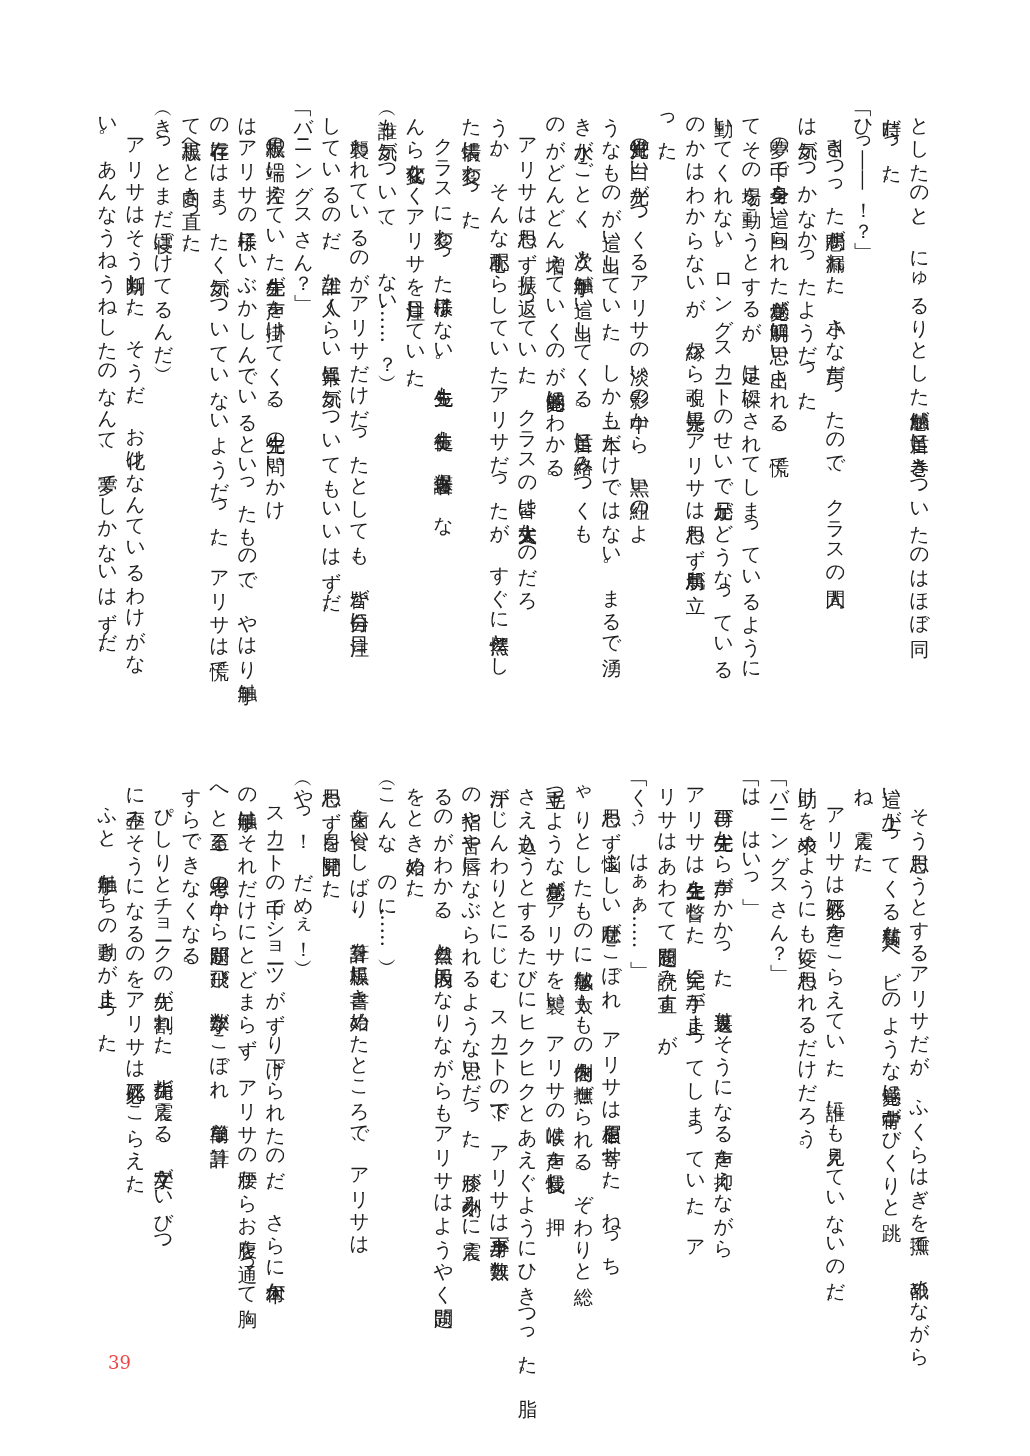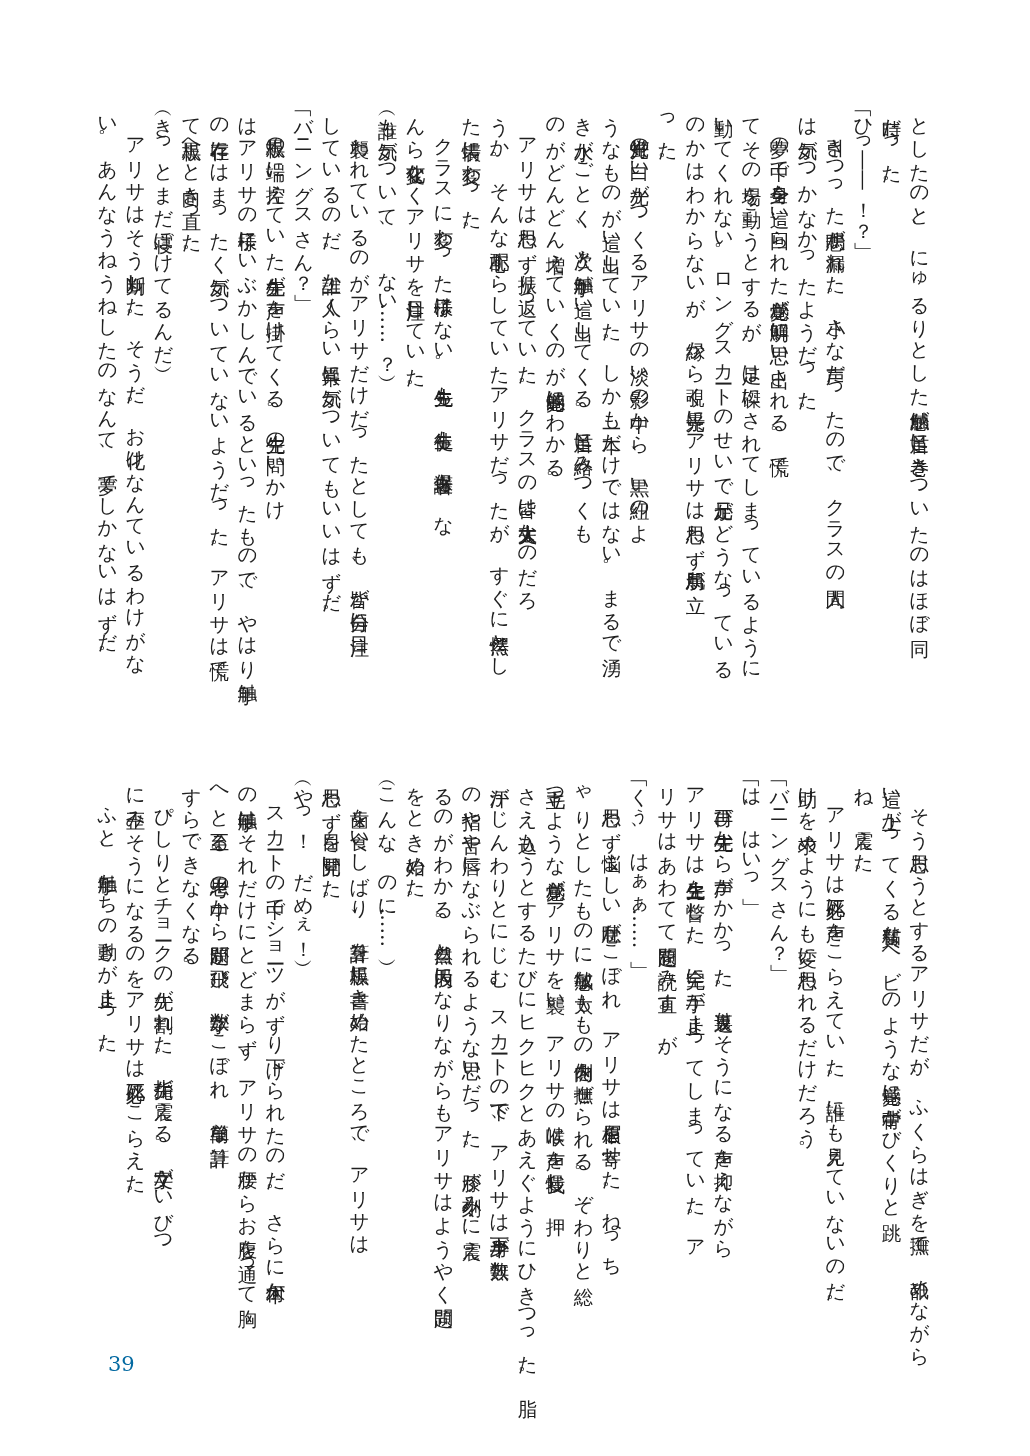--- a/index.html
+++ b/index.html
@@ -29,22 +29,22 @@
   .text-block.top    { top: 104px; }
   .text-block.bottom { top: 774px; }
   .line {
     height: 100%;
     white-space: pre;
   }
   .page-number {
     position: absolute;
     left: 108px;
     top: 1352px;
-    font-size: 21px;
-    color: #0369a1;
+    font-size: 18px;
+    color: #ef4444;
     font-family: "DejaVu Serif", "Liberation Serif", serif;
   }
 </style>
 </head>
 <body>
 
 <div class="page">
   <div class="text-block top">
       <div class="line">としたのと、にゅるりとした感触が足首に巻きついたのはほぼ同</div>
       <div class="line">時だった。</div>

